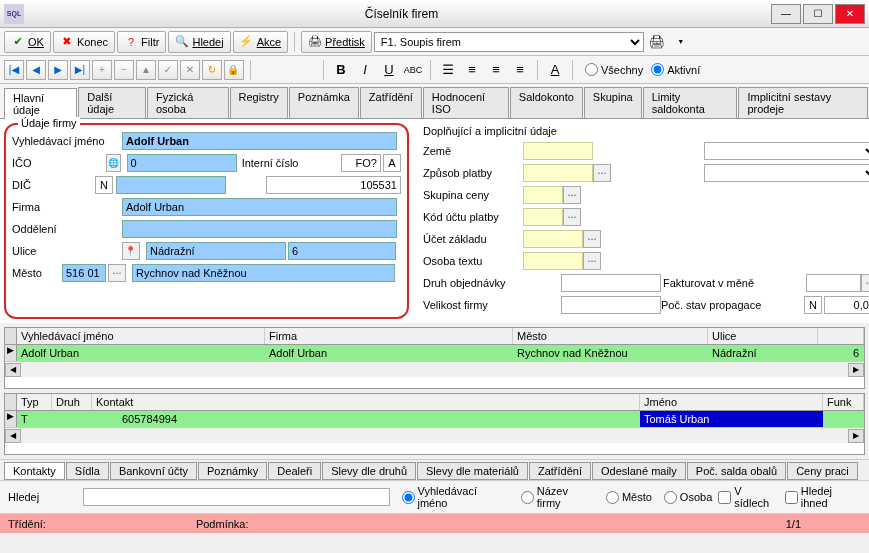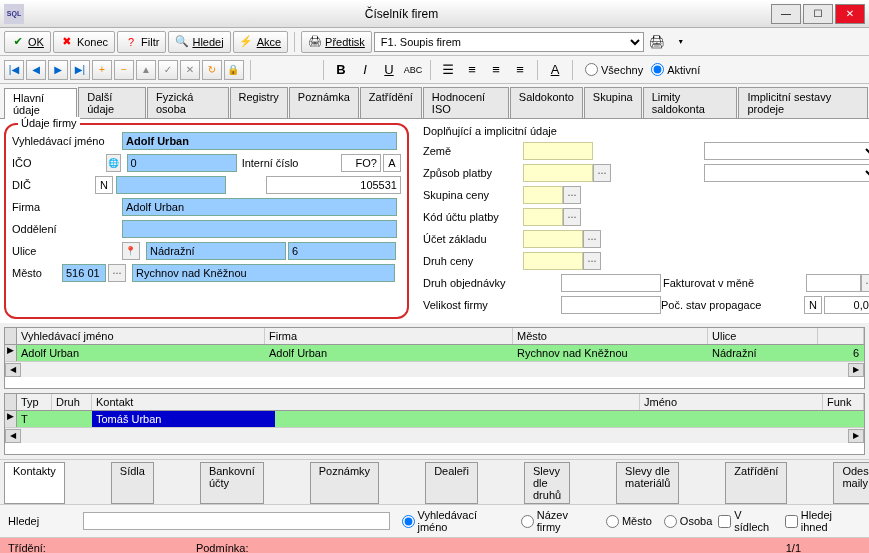--- a/index.html
+++ b/index.html
@@ -46,21 +46,21 @@
     .grid-header { display: flex; background: #f0f0f0; border-bottom: 1px solid #999; }
     .grid-header-cell { padding: 2px 4px; border-right: 1px solid #ccc; font-size: 11px; }
     .grid-row { display: flex; background: #90ee90; }
     .grid-cell { padding: 2px 4px; border-right: 1px solid transparent; font-size: 11px; }
     .grid-row.selected-contact { background: #90ee90; }
     .grid-cell.selected-blue { background: #0000cc; color: white; }
     .scrollbar { height: 16px; background: #f0f0f0; border-top: 1px solid #ccc; display: flex; align-items: center; }
     .scrollbar-arrow { width: 16px; height: 14px; border: 1px solid #aaa; background: #e0e0e0; display: flex; align-items: center; justify-content: center; font-size: 8px; cursor: pointer; }
     
     
-    .bottom-tabs { display: flex; padding: 2px 0 0 4px; border-top: 1px solid #ccc; gap: 45px; }
+    .bottom-tabs { display: flex; padding: 2px 0 0 4px; border-top: 1px solid #ccc; }
     .bottom-tab { padding: 2px 8px; border: 1px solid #999; background: #e8e8e8; margin-right: 1px; cursor: pointer; font-size: 11px; }
     .bottom-tab.active { background: white; }
     
     
     .search-bar { display: flex; align-items: center; padding: 4px 8px; gap: 6px; background: #f5f5f5; border-top: 1px solid #ccc; }
     .statusbar { height: 20px; background: #fca5a5; border-top: 1px solid #ccc; display: flex; align-items: center; padding: 0 8px; font-size: 11px; }
     .statusbar span { margin-right: 150px; }
     
     .checkbox-label { display: flex; align-items: center; gap: 3px; }
     .row-marker { width: 12px; background: #e0e0e0; border-right: 1px solid #999; font-size: 9px; text-align: center; }
@@ -244,21 +244,21 @@
       <div class="right-col-label">Kód účtu platby</div>
       <input class="form-input yellow" style="width: 40px;">
       <div class="icon-small-btn">⋯</div>
     </div>
     <div class="form-row">
       <div class="right-col-label">Účet základu</div>
       <input class="form-input yellow" style="width: 60px;">
       <div class="icon-small-btn">⋯</div>
     </div>
     <div class="form-row">
-      <div class="right-col-label">Druh ceny</div>
+      <div class="right-col-label">Osoba textu</div>
       <input class="form-input yellow" style="width: 60px;">
       <div class="icon-small-btn">⋯</div>
     </div>
     <div class="form-row">
       <div class="right-col-label">Druh objednávky</div>
       <input class="form-input white" style="width: 100px;">
       <div style="flex:1"></div>
       <div style="font-size:11px;width:105px">Fakturovat v měně</div>
       <input class="form-input white" style="width: 55px;">
       <div class="icon-small-btn">⋯</div>
@@ -304,20 +304,21 @@
     <div class="grid-header-cell" style="width:35px">Typ</div>
     <div class="grid-header-cell" style="width:40px">Druh</div>
     <div class="grid-header-cell" style="width:548px">Kontakt</div>
     <div class="grid-header-cell" style="width:183px">Jméno</div>
     <div class="grid-header-cell" style="flex:1">Funk</div>
   </div>
   <div class="grid-row selected-contact">
     <div class="row-marker">▶</div>
     <div class="grid-cell" style="width:35px">T</div>
     <div class="grid-cell" style="width:40px"></div>
+    <div class="grid-cell" style="width:548px;padding-left:30px">605784994</div>
     <div class="grid-cell selected-blue" style="width:183px">Tomáš Urban</div>
     <div class="grid-cell" style="flex:1"></div>
   </div>
   <div class="scrollbar">
     <div class="scrollbar-arrow">◀</div>
     <div style="flex:1"></div>
     <div class="scrollbar-arrow">▶</div>
   </div>
 </div>
 

